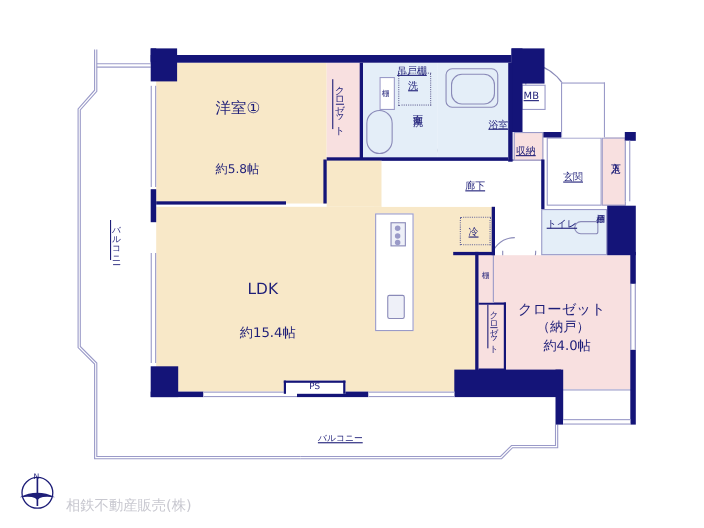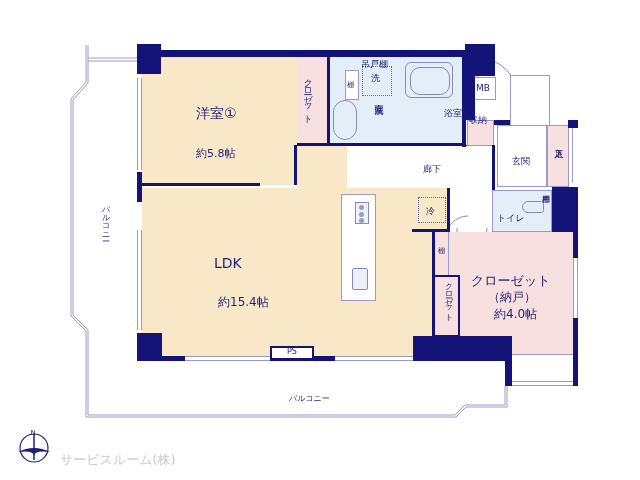--- a/index.html
+++ b/index.html
@@ -7,21 +7,21 @@
            font-family: "DejaVu Sans", "Liberation Sans", sans-serif; color: #1a1a6e; }
     .abs { position: absolute; box-sizing: border-box; }
     .wall { background: #141478; }
     .wood { background: #f8e8c8; }
     .pink { background: #f8e0e0; }
     .blue { background: #e4eef8; }
     .white { background: #ffffff; }
     .thin { border: 1px solid #9a9ac8; }
     .lbl { position: absolute; color: #1e1e78; white-space: nowrap; text-align: center; }
     .vtext { writing-mode: vertical-rl; text-orientation: upright; letter-spacing: -1px; }
-    .sm { font-size: 9px; }
+    .sm { font-size: 9px; text-decoration: underline; }
     .md { font-size: 10px; margin-top: 20px; }
     .lg { font-size: 14px; }
     .win { background: #ffffff; border-left: 1px solid #9a9ac8; border-right: 1px solid #9a9ac8; }
     .winh { background: #ffffff; border-top: 1px solid #9a9ac8; border-bottom: 1px solid #9a9ac8; }
     .dotted { border: 1px dotted #6a6a9a; }
     svg { position: absolute; left: 0; top: 0; }
   </style>
 </head>
 <body>
 
@@ -114,56 +114,56 @@
 <div class="abs wall" style="left:492px;top:145px;width:3px;height:45px;"></div>
 
 <div class="abs win" style="left:137px;top:78px;width:5px;height:92px;"></div>
 <div class="abs win" style="left:137px;top:230px;width:5px;height:100px;"></div>
 <div class="abs winh" style="left:185px;top:356px;width:85px;height:5px;"></div>
 <div class="abs winh" style="left:335px;top:356px;width:78px;height:5px;"></div>
 <div class="abs winh" style="left:512px;top:381px;width:61px;height:5px;"></div>
 <div class="abs win" style="left:573px;top:258px;width:5px;height:60px;"></div>
 <div class="abs win" style="left:568px;top:128px;width:5px;height:55px;"></div>
 
-<div class="abs white" style="left:270px;top:346px;width:44px;height:12px;border:2px solid #141478;border-bottom:none;">
+<div class="abs white" style="left:258px;top:346px;width:56px;height:12px;border:2px solid #141478;border-bottom:none;">
   <span class="lbl" style="left:0;right:0;top:-1px;font-size:8px;">PS</span>
 </div>
 
-<div class="lbl lg" style="left:196px;top:105px;text-align:right;">洋室①</div>
+<div class="lbl lg" style="left:196px;top:90px;text-align:right;">洋室①</div>
 <div class="lbl md" style="left:196px;top:126px;font-size:11px;">約5.8帖</div>
 
-<div class="lbl lg" style="left:214px;top:255px;">LDK</div>
+<div class="lbl lg" style="left:225px;top:255px;">LDK</div>
 <div class="lbl md" style="left:218px;top:274px;font-size:12px;">約15.4帖</div>
 
 <div class="lbl lg" style="left:471px;top:272px;font-size:13px;">クローゼット</div>
 <div class="lbl lg" style="left:488px;top:289px;font-size:12px;">（納戸）</div>
 <div class="lbl lg" style="left:494px;top:306px;font-size:12px;">約4.0帖</div>
 
 <div class="lbl sm vtext" style="left:301px;top:72px;">クローゼット</div>
 <div class="lbl sm vtext" style="left:442px;top:277px;font-size:8px;">クローゼット</div>
 <div class="lbl" style="left:347px;top:80px;font-size:7px;">棚</div>
 <div class="lbl" style="left:438px;top:246px;font-size:7px;">棚</div>
 <div class="lbl sm" style="left:361px;top:58px;">吊戸棚</div>
 <div class="lbl sm" style="left:371px;top:72px;">洗</div>
 <div class="lbl sm vtext" style="left:372px;top:99px;">洗面室</div>
 <div class="lbl sm" style="left:444px;top:107px;">浴室</div>
 <div class="lbl sm" style="left:476px;top:83px;">MB</div>
-<div class="lbl sm" style="left:469px;top:114px;">収納</div>
+<div class="lbl sm" style="left:469px;top:131px;">収納</div>
 <div class="lbl sm" style="left:423px;top:163px;">廊下</div>
 <div class="lbl sm" style="left:512px;top:155px;">玄関</div>
 <div class="lbl sm vtext" style="left:552px;top:143px;">下足入</div>
-<div class="lbl sm" style="left:497px;top:212px;">トイレ</div>
+<div class="lbl sm" style="left:497px;top:197px;">トイレ</div>
 <div class="lbl sm vtext" style="left:539px;top:190px;font-size:8px;">吊戸棚</div>
 <div class="lbl sm" style="left:426px;top:205px;">冷</div>
 
 <div class="lbl sm" style="left:99px;top:200px;writing-mode:vertical-rl;font-size:8px;">バルコニー</div>
 <div class="lbl sm" style="left:289px;top:393px;font-size:8px;">バルコニー</div>
 
 <div class="abs" style="left:14px;top:426px;width:40px;height:40px;">
   <svg width="40" height="40">
     <circle cx="20" cy="22" r="14" fill="none" stroke="#1e1e78" stroke-width="1.2"></circle>
     <line x1="20" y1="8" x2="20" y2="34" stroke="#1e1e78" stroke-width="1.5"></line>
     <path d="M 4,26 Q 20,18 36,26 Q 20,24 20,30 Q 20,24 4,26 Z" fill="#1e1e78"></path>
     <text x="16.5" y="9" font-size="7" fill="#1e1e78" font-family="DejaVu Sans, sans-serif">N</text>
   </svg>
 </div>
 
-<div class="lbl" style="left:60px;top:451px;font-size:13px;color:#c8c8d0;">サービスルーム(株)</div>
+<div class="lbl" style="left:60px;top:451px;font-size:13px;color:#c8c8d0;">相鉄不動産販売(株)</div>
 
 </body></html>

